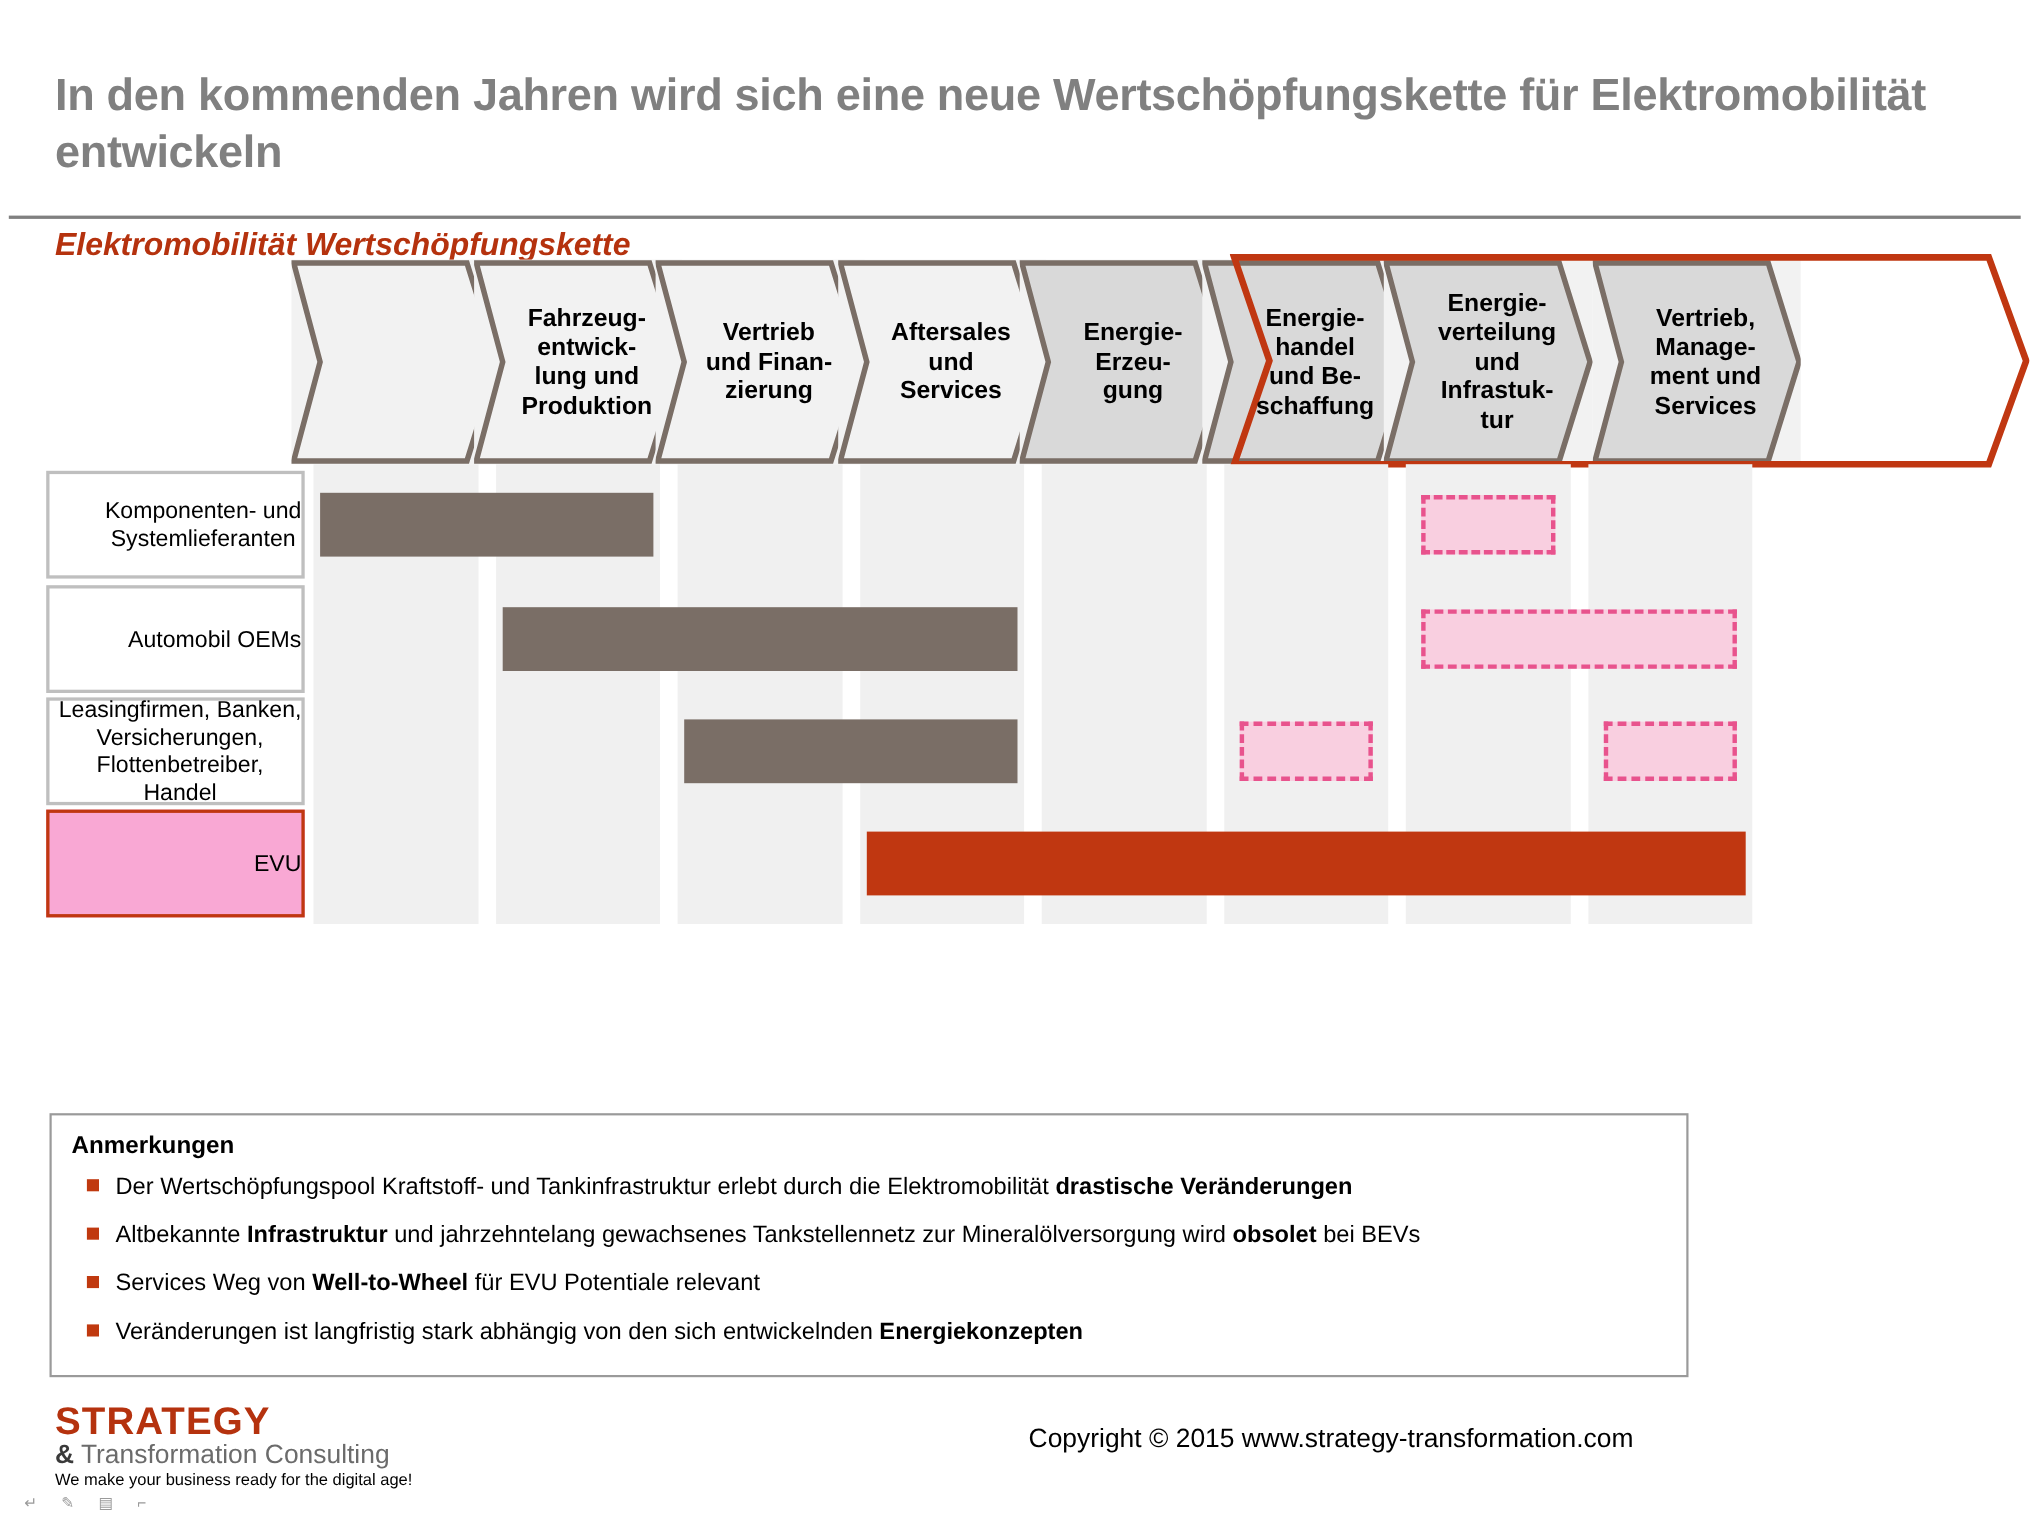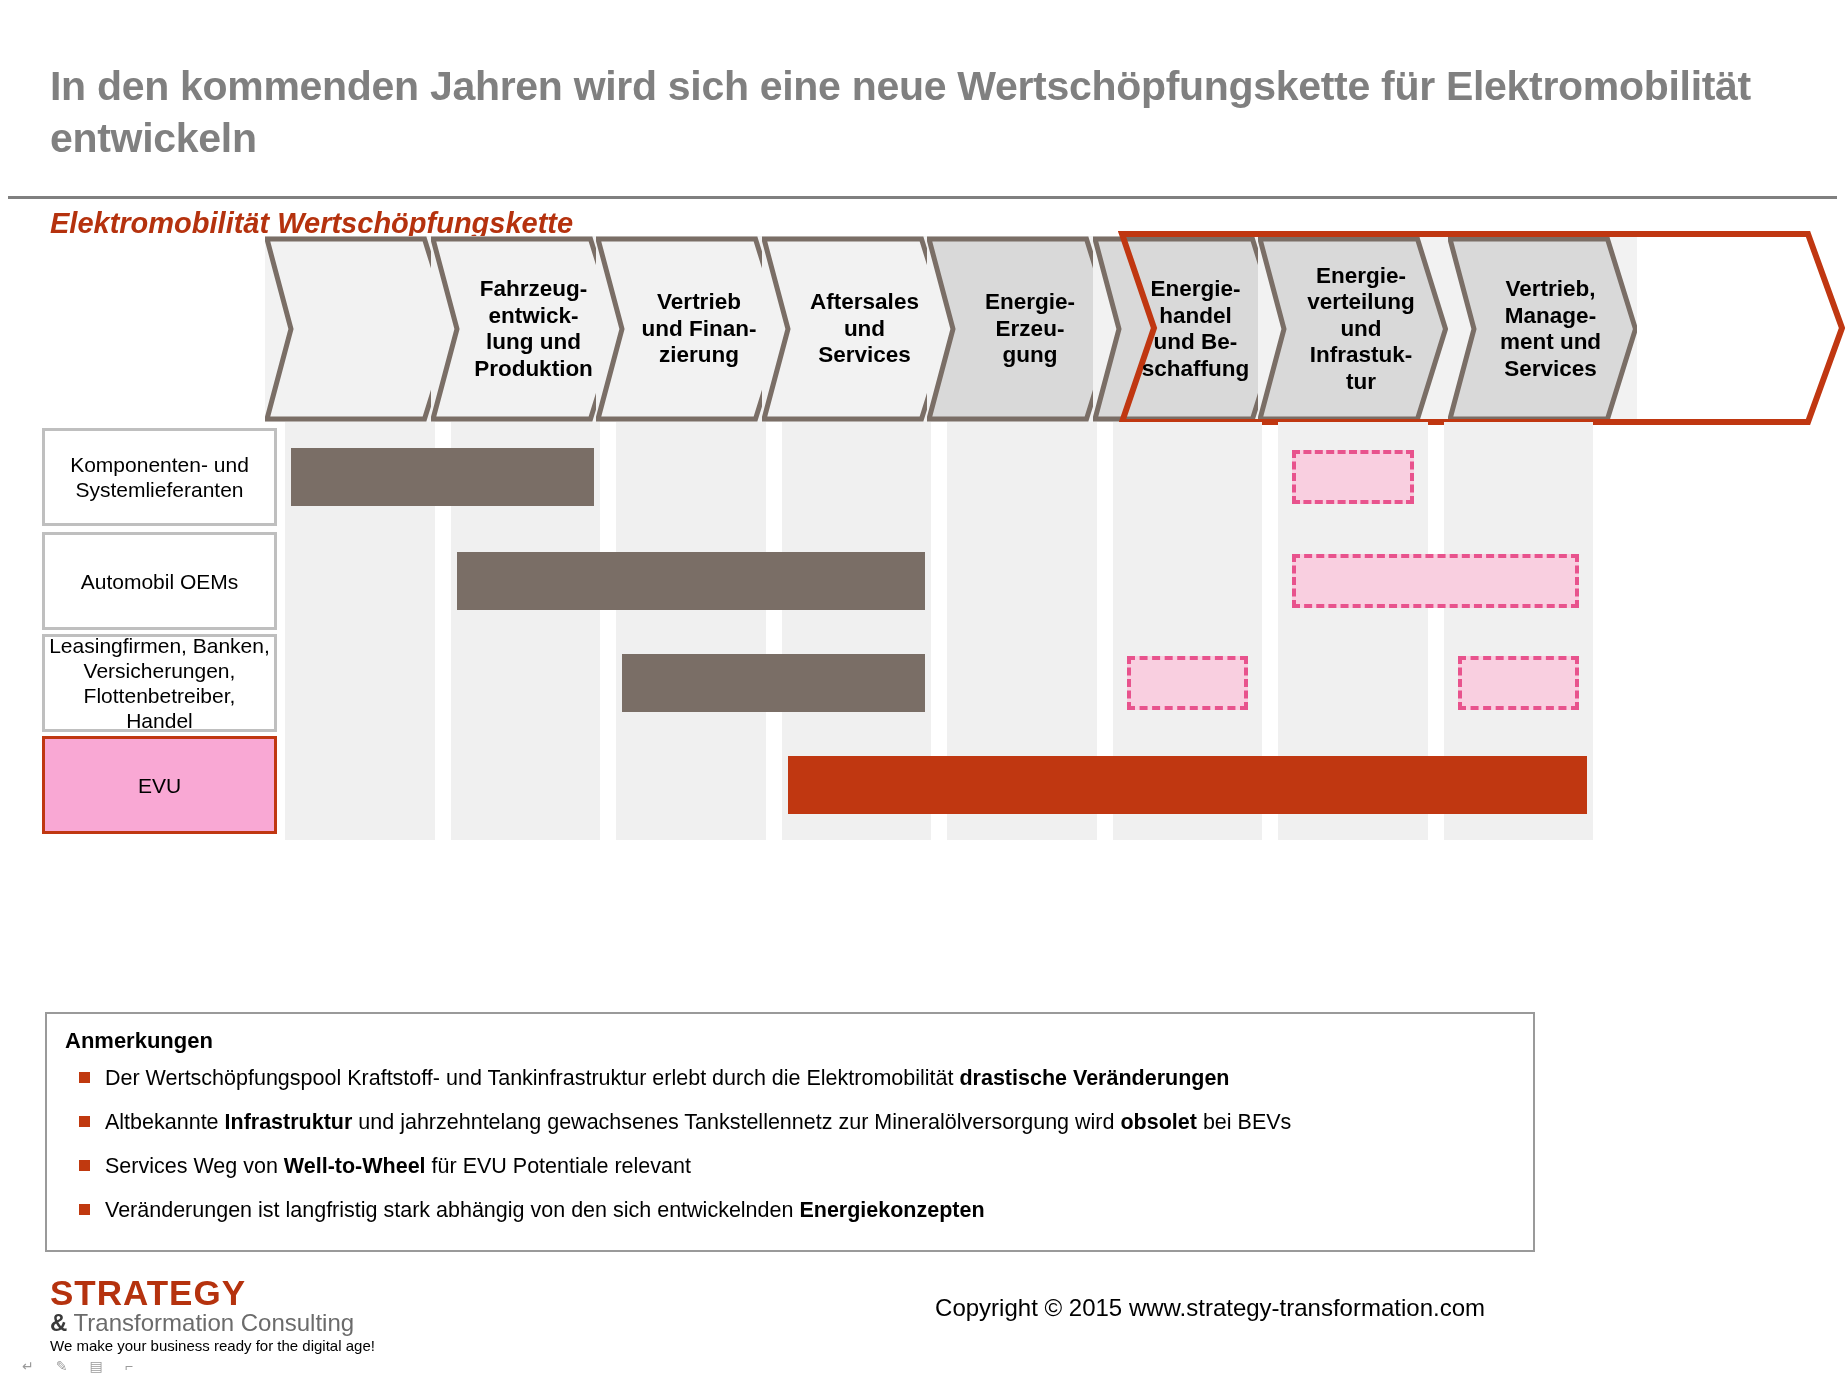--- a/index.html
+++ b/index.html
@@ -21,21 +21,21 @@
   .chev .lbl{position:relative;z-index:2;font-size:22.5px;font-weight:bold;color:#000;
              text-align:center;line-height:26.5px;padding:0 6px;}
 
   .redwrap{position:absolute;left:1118px;top:228px;width:727px;height:200px;pointer-events:none;}
 
   
   .matrix{position:absolute;left:0;top:422px;width:1845px;height:418px;}
   .colstripe{position:absolute;top:0;height:418px;background:#f0f0f0;}
 
   .rowlabel{position:absolute;left:42px;width:235px;background:#fff;border:3px solid #bfbfbf;
-            box-sizing:border-box;display:flex;align-items:center;justify-content:center;
+            box-sizing:border-box;display:flex;align-items:center;justify-content:flex-end;
             text-align:center;font-size:21px;line-height:25px;color:#000;}
   .rowlabel.evu{border-color:#c03711;background:#f9a8d4;}
 
   .bar{position:absolute;box-sizing:border-box;}
   .bar.grey{background:#7a6e66;}
   .bar.red{background:#c03711;}
   .bar.pink{background:#f9cfe0;border:4px dashed #e8538d;}
 
   
   .notes{position:absolute;left:45px;top:1012px;width:1490px;height:240px;

